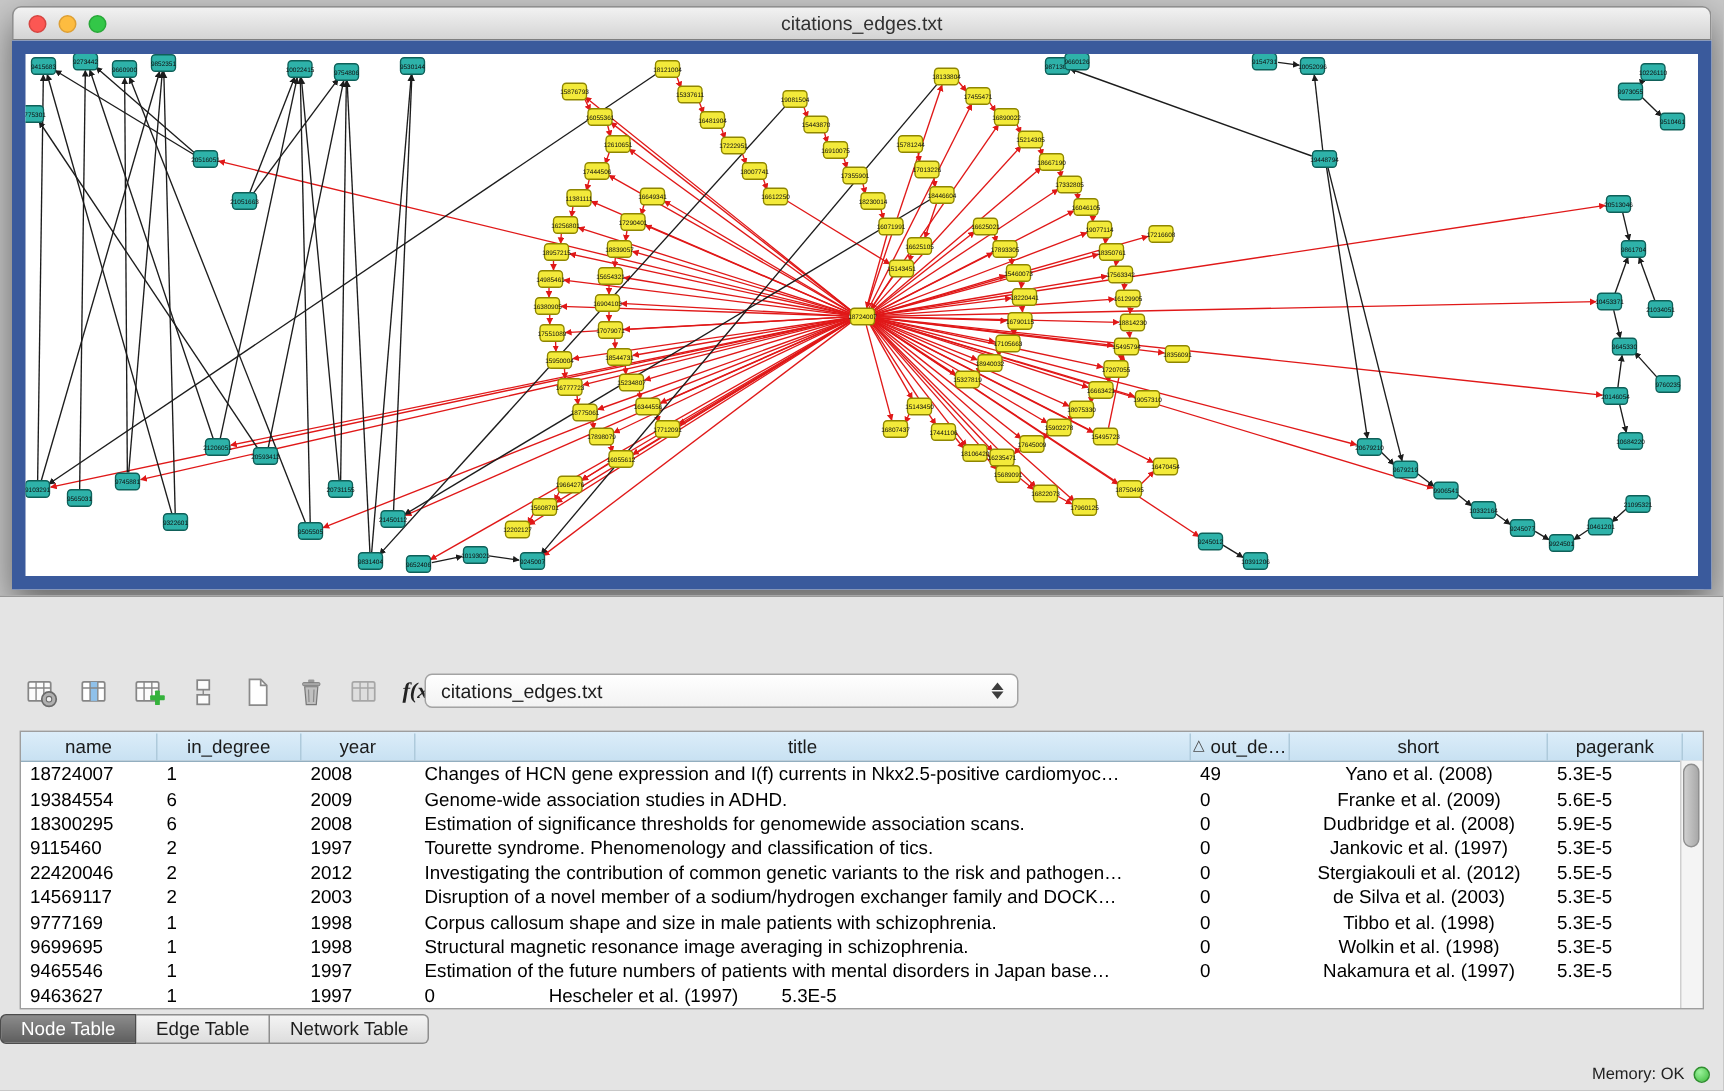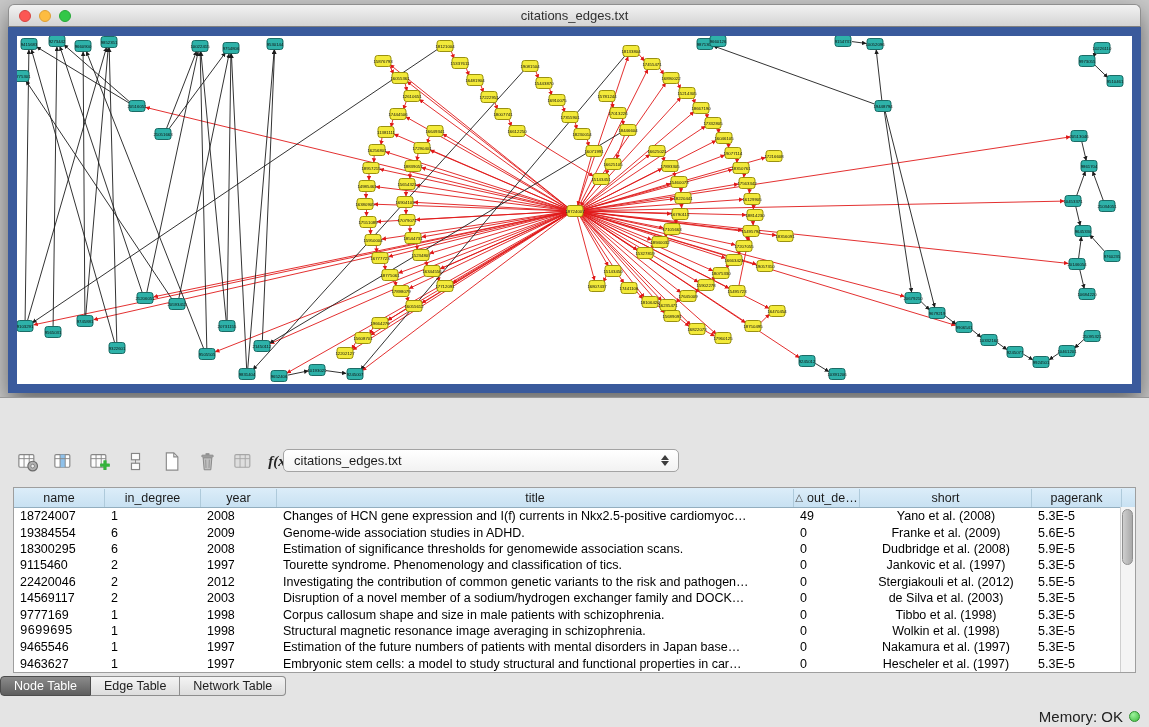--- a/index.html
+++ b/index.html
@@ -54,21 +54,21 @@
   .vthumb{position:absolute;left:1px;top:2px;width:11px;height:56px;border-radius:6px;background:linear-gradient(90deg,#cfcfcf,#a9a9a9);border:1px solid #8f8f8f;box-sizing:border-box;}
 
   .tabs{position:absolute;left:0;top:278px;width:100%;display:flex;}
   .tab{height:20px;padding:0 13px;font-size:12.5px;font-family:inherit;color:#1d1d1d;background:linear-gradient(#f4f4f4,#dddddd);
        border:1px solid #8e8e8e;border-left-width:0;line-height:18px;}
   .tab:first-child{border-radius:4px 0 0 4px;border-left-width:1px;}
   .tab:last-child{border-radius:0 4px 4px 0;}
   .tab.active{background:linear-gradient(#8b8b8b,#5e5e5e);color:#fff;border-color:#4c4c4c;}
 
   .statusbar{position:absolute;left:0;bottom:0;width:100%;height:22px;display:flex;align-items:center;justify-content:flex-end;gap:6px;padding-right:9px;box-sizing:border-box;}
-  .mem-label{font-size:15px;color:#222;}
+  .mem-label{font-size:11px;color:#222;}
   .mem-dot{width:11px;height:11px;border-radius:50%;background:radial-gradient(circle at 35% 30%,#9cf29c,#3dbb3d);border:1px solid #2f8f2f;box-sizing:border-box;}
 </style>
 </head>
 <body>
 
 <div class="screen">
 
   <div class="network-window">
     <div class="titlebar">
       <span class="traffic">
@@ -998,42 +998,41 @@
           <div class="trow">
             <div class="td c0" style="width: 91px;">9777169</div>
             <div class="td c1" style="width: 96px;">1</div>
             <div class="td c2" style="width: 76px;">1998</div>
             <div class="td c3" style="width: 517px;">Corpus callosum shape and size in male patients with schizophrenia.</div>
             <div class="td c4" style="width: 66px;">0</div>
             <div class="td c5" style="width: 172px;">Tibbo et al. (1998)</div>
             <div class="td c6" style="width: 90px;">5.3E-5</div>
           </div>
           <div class="trow">
-            <div class="td c0" style="width: 91px; font-family: Liberation Mono, monospace;">9699695</div>
+            <div class="td c0" style="width: 91px;">9699695</div>
             <div class="td c1" style="width: 96px;">1</div>
             <div class="td c2" style="width: 76px;">1998</div>
             <div class="td c3" style="width: 517px;">Structural magnetic resonance image averaging in schizophrenia.</div>
             <div class="td c4" style="width: 66px;">0</div>
             <div class="td c5" style="width: 172px;">Wolkin et al. (1998)</div>
             <div class="td c6" style="width: 90px;">5.3E-5</div>
           </div>
           <div class="trow">
             <div class="td c0" style="width: 91px;">9465546</div>
             <div class="td c1" style="width: 96px;">1</div>
             <div class="td c2" style="width: 76px;">1997</div>
             <div class="td c3" style="width: 517px;">Estimation of the future numbers of patients with mental disorders in Japan base…</div>
             <div class="td c4" style="width: 66px;">0</div>
             <div class="td c5" style="width: 172px;">Nakamura et al. (1997)</div>
             <div class="td c6" style="width: 90px;">5.3E-5</div>
           </div>
           <div class="trow">
             <div class="td c0" style="width: 91px;">9463627</div>
             <div class="td c1" style="width: 96px;">1</div>
             <div class="td c2" style="width: 76px;">1997</div>
-            <div class="td c3" style="width: 517px;">Embryonic stem cells: a model to study structural and functional properties in car…</div>
             <div class="td c4" style="width: 66px;">0</div>
             <div class="td c5" style="width: 172px;">Hescheler et al. (1997)</div>
             <div class="td c6" style="width: 90px;">5.3E-5</div>
           </div>
         </div>
       <div class="vscroll">
         <div class="vthumb"></div>
       </div>
     </div>
 

